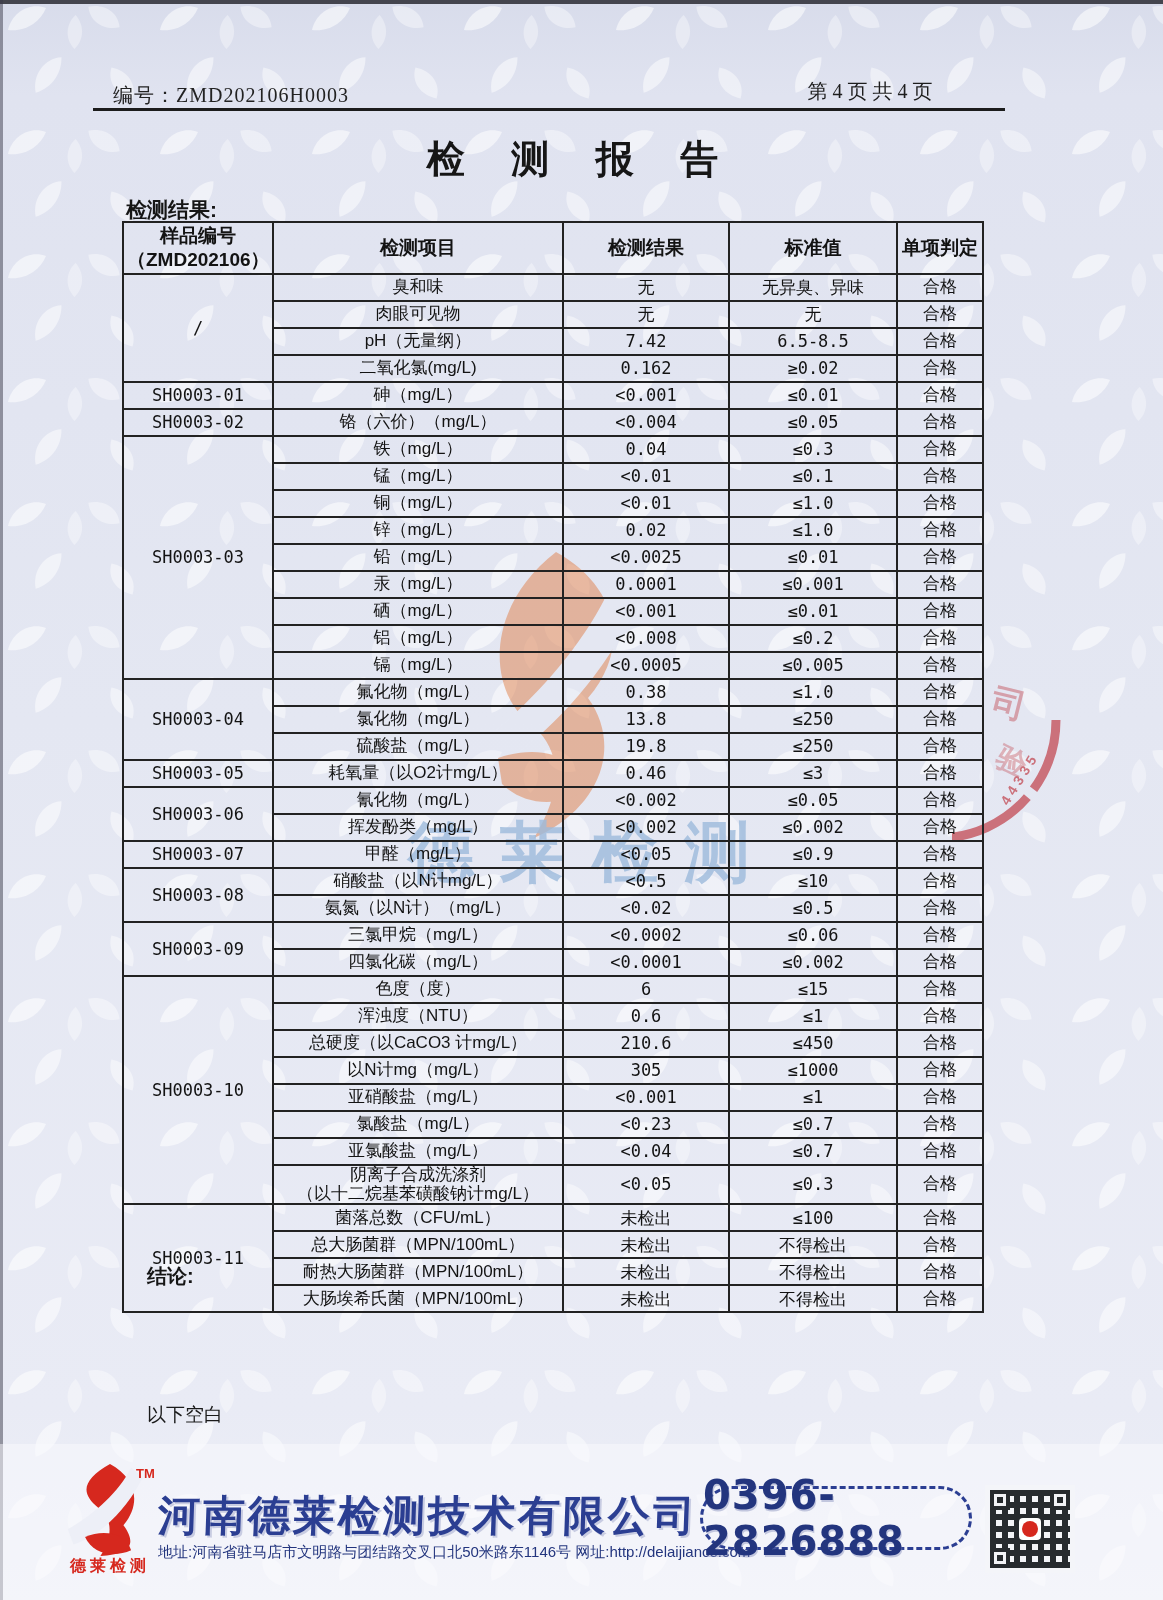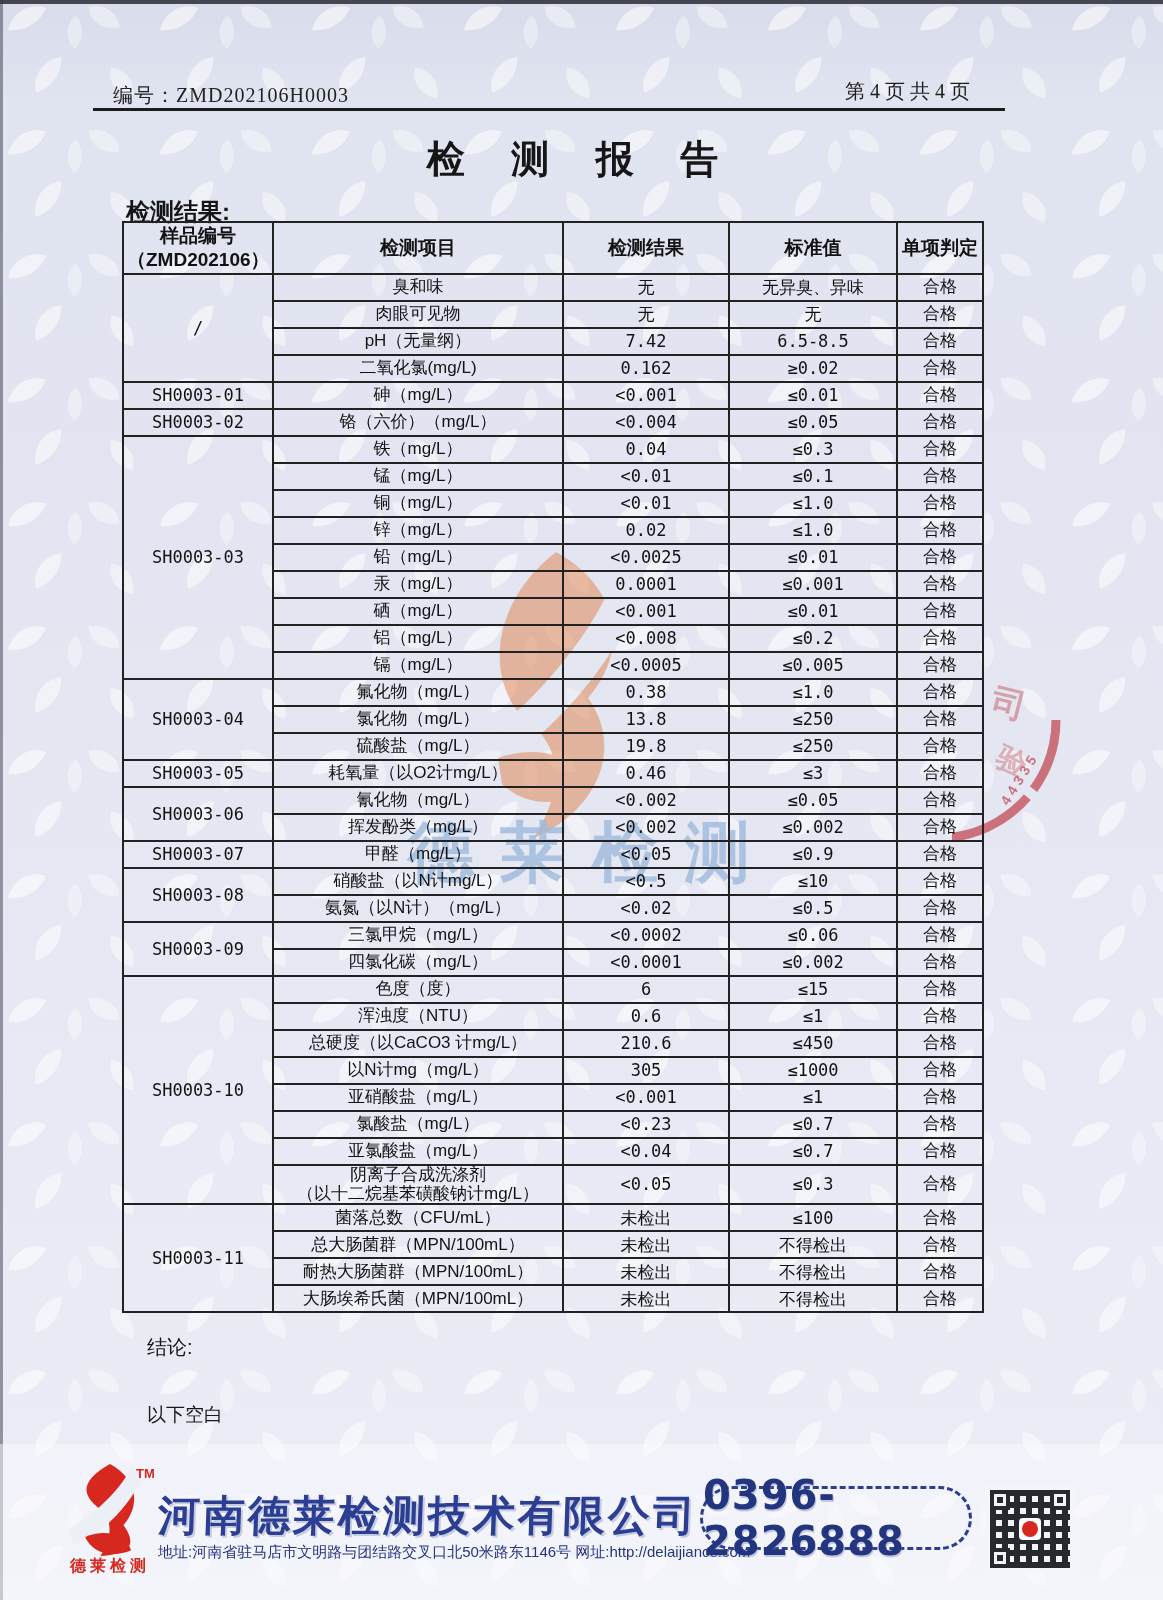--- a/index.html
+++ b/index.html
@@ -11,26 +11,26 @@
   .page{position:absolute;inset:0;
     background:linear-gradient(180deg,#d8dcEB 0%,#e0e3f0 6%,#e4e7f2 45%,#e9ebf5 88%,#eef0f7 100%);}
   .scan-edge-top{position:absolute;left:0;top:0;width:100%;height:4px;background:#2a2a33;opacity:.85;}
   .scan-edge-left{position:absolute;left:0;top:0;width:3px;height:100%;background:#3a3a4a;opacity:.5;}
   .petals{position:absolute;left:0;top:0;z-index:0;}
   .footer-strip{position:absolute;left:0;top:1444px;width:100%;height:156px;background:rgba(250,250,253,.5);z-index:1;}
 
   .layer{position:absolute;z-index:3;}
   .report-no{left:113px;top:82px;font-size:20px;color:#222;letter-spacing:1px;
     font-family:"Liberation Serif","DejaVu Serif",serif;}
-  .page-no{left:770px;top:78px;width:200px;text-align:right;font-size:20px;color:#1d1d1d;
+  .page-no{left:770px;top:78px;width:200px;text-align:center;font-size:20px;color:#1d1d1d;
     font-family:"Liberation Serif","DejaVu Serif",serif;}
   .rule{left:93px;top:108px;width:912px;height:3px;background:#1c1c1c;}
   .doc-title{left:0;top:134px;width:1163px;text-align:center;font-size:38px;font-weight:bold;
     color:#161616;letter-spacing:18px;}
-  .section-label{left:126px;top:196px;font-size:24px;font-weight:bold;color:#151515;}
+  .section-label{left:126px;top:196px;font-size:21px;font-weight:bold;color:#151515;}
 
   
   .wm{position:absolute;z-index:2;pointer-events:none;}
   .wm-text{left:408px;top:808px;width:640px;font-size:66px;font-weight:bold;
     color:#9dbbdc;opacity:.8;letter-spacing:26px;white-space:nowrap;}
   .wm-flame{left:438px;top:548px;}
   .stamp{left:952px;top:598px;}
 
   
   table.results{position:absolute;z-index:3;left:122px;top:221px;width:860px;
@@ -38,21 +38,21 @@
   table.results th,table.results td{
     border:2px solid #222;padding:0 3px;text-align:center;vertical-align:middle;
     color:#131313;background:transparent;}
   table.results th{height:50px;font-size:19px;font-weight:bold;white-space:pre-line;line-height:1.25;}
   table.results td{height:25px;font-size:17px;line-height:1.1;}
   td.sample-id{font-family:"DejaVu Sans Mono","Liberation Mono",monospace;font-size:17px;letter-spacing:0;}
   td.cell-item{white-space:pre-line;margin-top:44px;}
   td.cell-result,td.cell-standard{font-family:"DejaVu Sans Mono","Liberation Mono",monospace;font-size:17px;}
   td.cell-verdict{font-size:17px;}
 
-  .conclusion-label{left:147px;top:1334px;font-size:20px;font-weight:normal;color:#151515;}
+  .conclusion-label{left:147px;top:1263px;font-size:20px;font-weight:bold;color:#151515;}
   .conclusion-text{left:196px;top:1368px;font-size:19px;color:#1a1a1a;
     font-family:"Liberation Serif","DejaVu Serif",serif;}
   .blank-note{left:147px;top:1402px;font-size:19px;color:#1a1a1a;}
 
   
   .logo-box{left:62px;top:1462px;width:96px;height:96px;}
   .logo-tm{left:136px;top:1466px;font-size:13px;font-weight:bold;color:#d6281e;}
   .logo-caption{left:52px;top:1556px;width:116px;text-align:center;font-size:16px;font-weight:bold;
     color:#d6281e;letter-spacing:4px;}
   .company-name{left:158px;top:1488px;font-size:42px;font-weight:900;color:#2b3e92;

